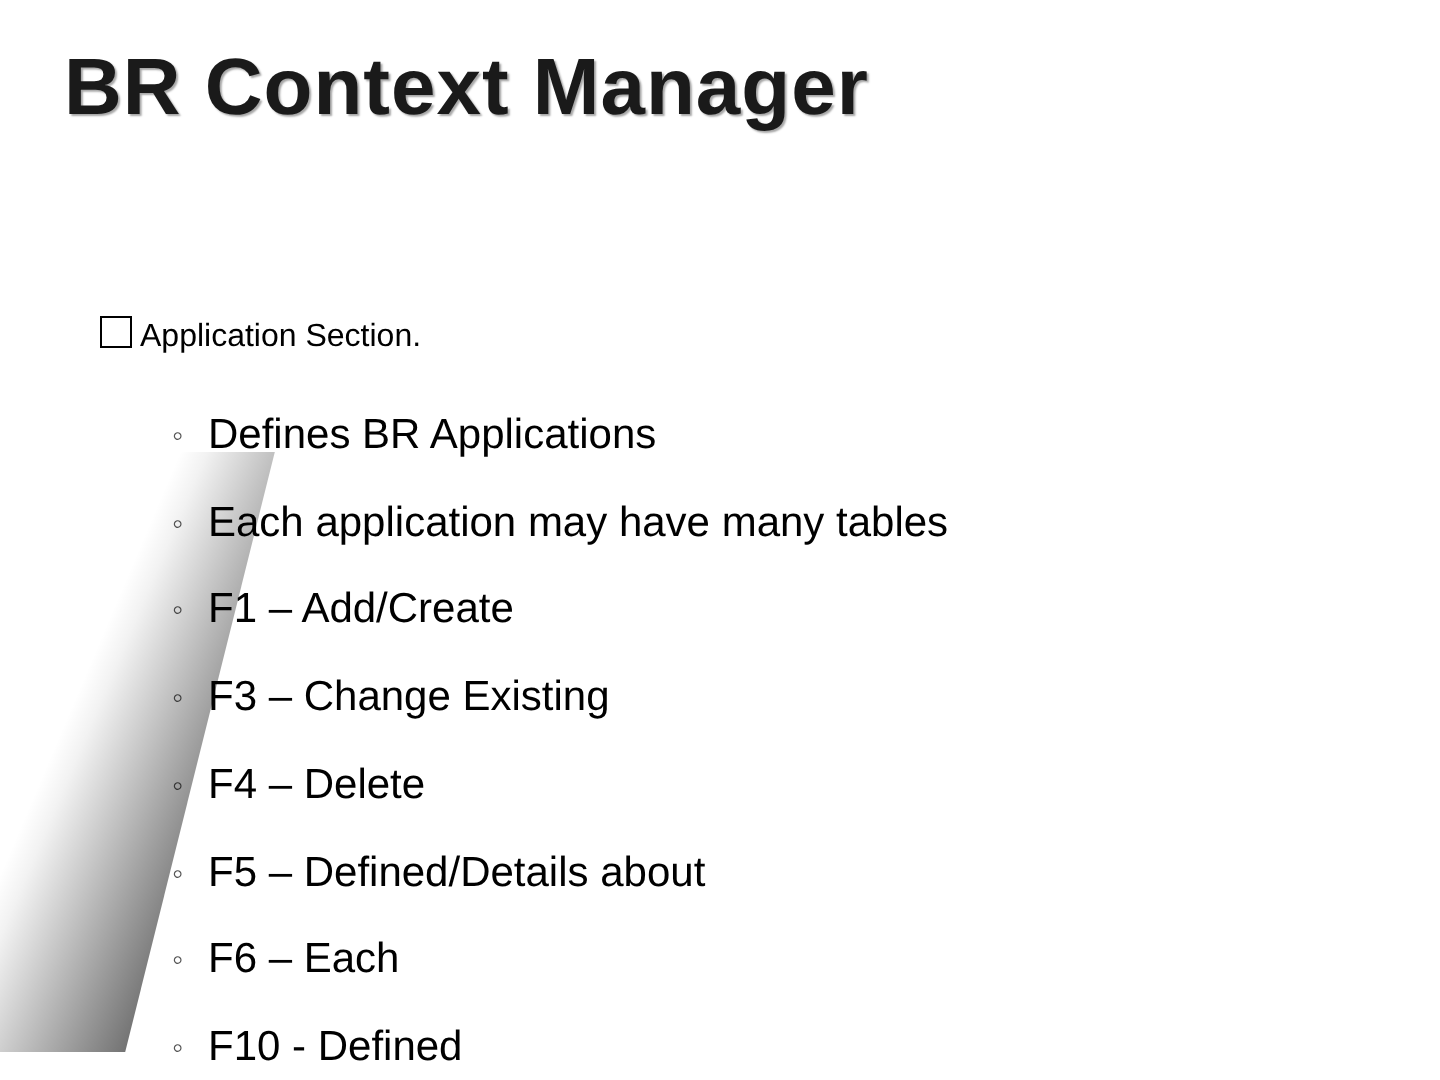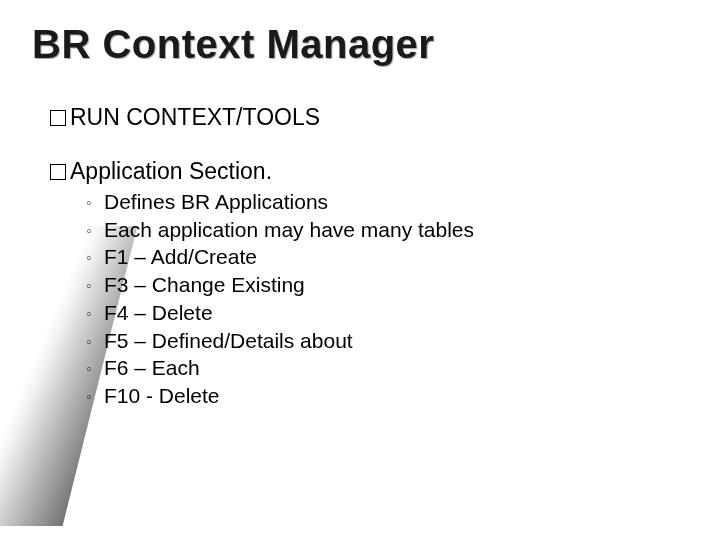--- a/index.html
+++ b/index.html
@@ -41,41 +41,42 @@
     width: 14px;
     height: 14px;
     border: 1.5px solid #000;
     margin-right: 4px;
     vertical-align: -1px;
   }
   .line2 {
     position: absolute;
     top: 158px;
     left: 50px;
-    font-size: 23px;
+    font-size: 16px;
     font-weight: 400;
     white-space: nowrap;
   }
   .line2 .box {
     display: inline-block;
     width: 14px;
     height: 14px;
     border: 1.5px solid #000;
     margin-right: 4px;
     vertical-align: -1px;
   }
   .bullets {
     position: absolute;
     top: 188px;
     left: 86px;
     font-size: 21px;
     line-height: 1.32;
   }
   .bullets .row {
     white-space: nowrap;
+    margin-top: 16px;
   }
   .bullets .mark {
     display: inline-block;
     width: 18px;
     color: #555;
     font-size: 16px;
     vertical-align: 1px;
   }
   .shadow-wedge {
     position: absolute;
@@ -92,33 +93,30 @@
     pointer-events: none;
   }
 </style>
 </head>
 <body>
 
 <div class="slide">
 
   <div class="title">BR Context Manager</div>
 
-  <div class="line1">
-    <span class="box"></span><span>RUN</span><span> CONTEXT/TOOLS</span>
-  </div>
 
   <div class="line2">
     <span class="box"></span><span>Application</span><span> Section.</span>
   </div>
 
   <div class="bullets">
     <div class="row"><span class="mark">◦</span><span>Defines BR Applications</span></div>
     <div class="row"><span class="mark">◦</span><span>Each application may have many tables</span></div>
     <div class="row"><span class="mark">◦</span><span>F1 – Add/Create</span></div>
     <div class="row"><span class="mark">◦</span><span>F3 – Change Existing</span></div>
     <div class="row"><span class="mark">◦</span><span>F4 – Delete</span></div>
     <div class="row"><span class="mark">◦</span><span>F5 – Defined/Details about</span></div>
     <div class="row"><span class="mark">◦</span><span>F6 – Each</span></div>
-    <div class="row"><span class="mark">◦</span><span>F10 - Delete</span></div>
+    <div class="row"><span class="mark">◦</span><span>F10 - Defined</span></div>
   </div>
 
   <div class="shadow-wedge"></div>
 </div>
 
 </body></html>

